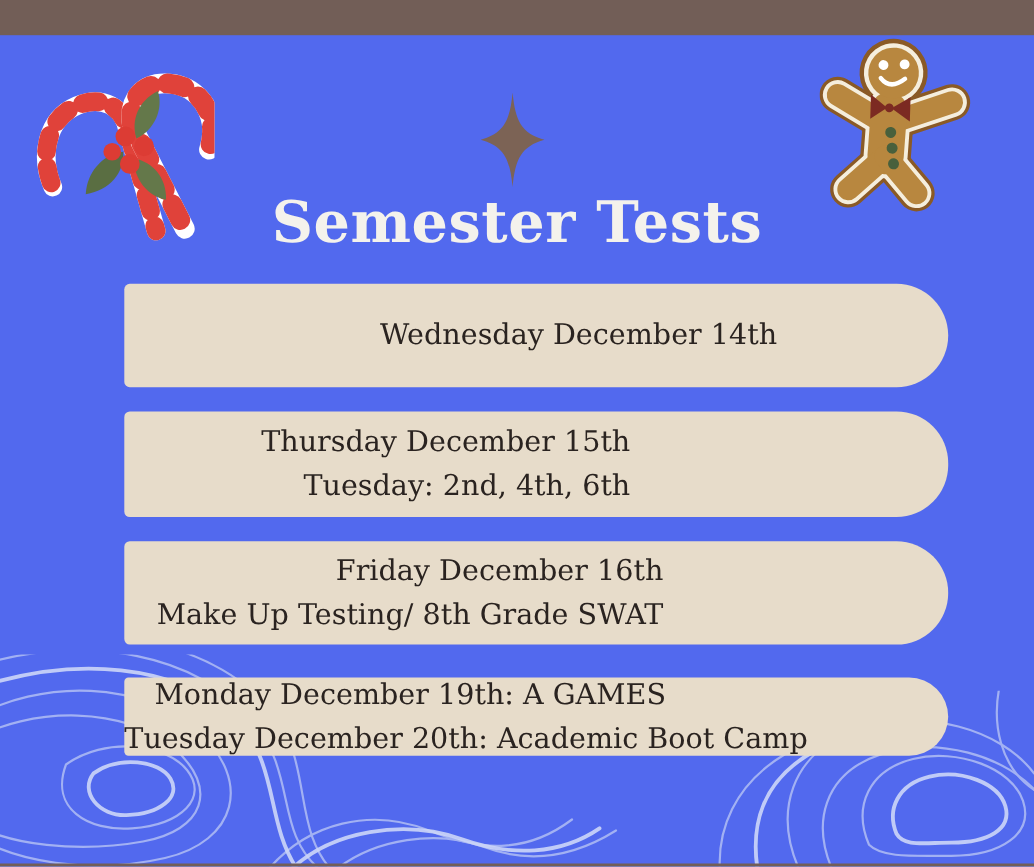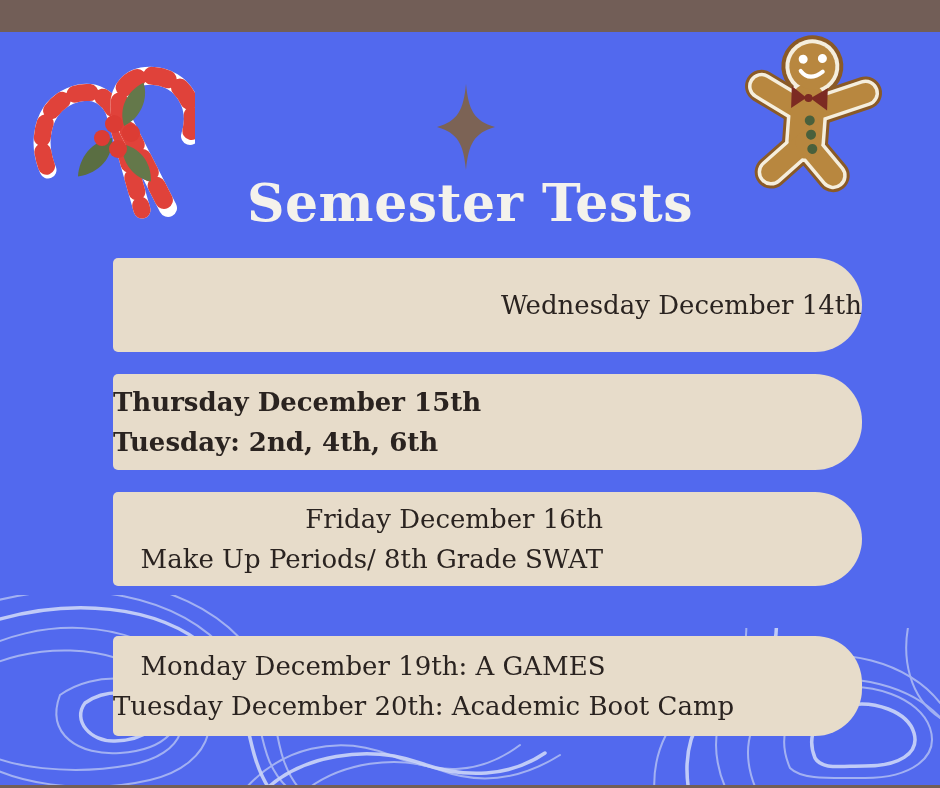--- a/index.html
+++ b/index.html
@@ -28,24 +28,24 @@
   .card{
     position:absolute;left:113px;width:749px;z-index:2;
     background:var(--card-beige);
     border-radius:5px 47px 47px 5px;
     display:flex;flex-direction:column;justify-content:center;
     color:var(--card-text);font-size:26px;line-height:40px;
   }
   .card-1{top:258px;height:94px;}
   .card-2{top:374px;height:96px;}
   .card-3{top:492px;height:94px;}
-  .card-4{top:616px;height:100px;margin-top:20px;}
+  .card-4{top:616px;height:71px;}
   .card-text{white-space:nowrap;}
-  .card-1 .card-text{text-align:right;padding-left:77px;}
-  .card-2 .card-text{text-align:left;width:460px;font-weight:bold;}
+  .card-1 .card-text{text-align:center;padding-left:77px;}
+  .card-2 .card-text{text-align:right;width:460px;}
   .card-3 .card-text{text-align:right;width:490px;}
   .card-4 .card-text{text-align:center;width:520px;}
 </style>
 </head>
 <body>
 
 <div class="canvas">
 
   <div class="topbar"></div>
 
@@ -120,21 +120,21 @@
   <div class="card card-2">
     <div class="card-text">
       <div>Thursday December 15th</div>
       <div>Tuesday: 2nd, 4th, 6th</div>
     </div>
   </div>
 
   <div class="card card-3">
     <div class="card-text">
       <div>Friday December 16th</div>
-      <div>Make Up Periods/ 8th Grade SWAT</div>
+      <div>Make Up Testing/ 8th Grade SWAT</div>
     </div>
   </div>
 
   <div class="card card-4">
     <div class="card-text">
       <div>Monday December 19th: A GAMES</div>
       <div>Tuesday December 20th: Academic Boot Camp</div>
     </div>
   </div>
 

